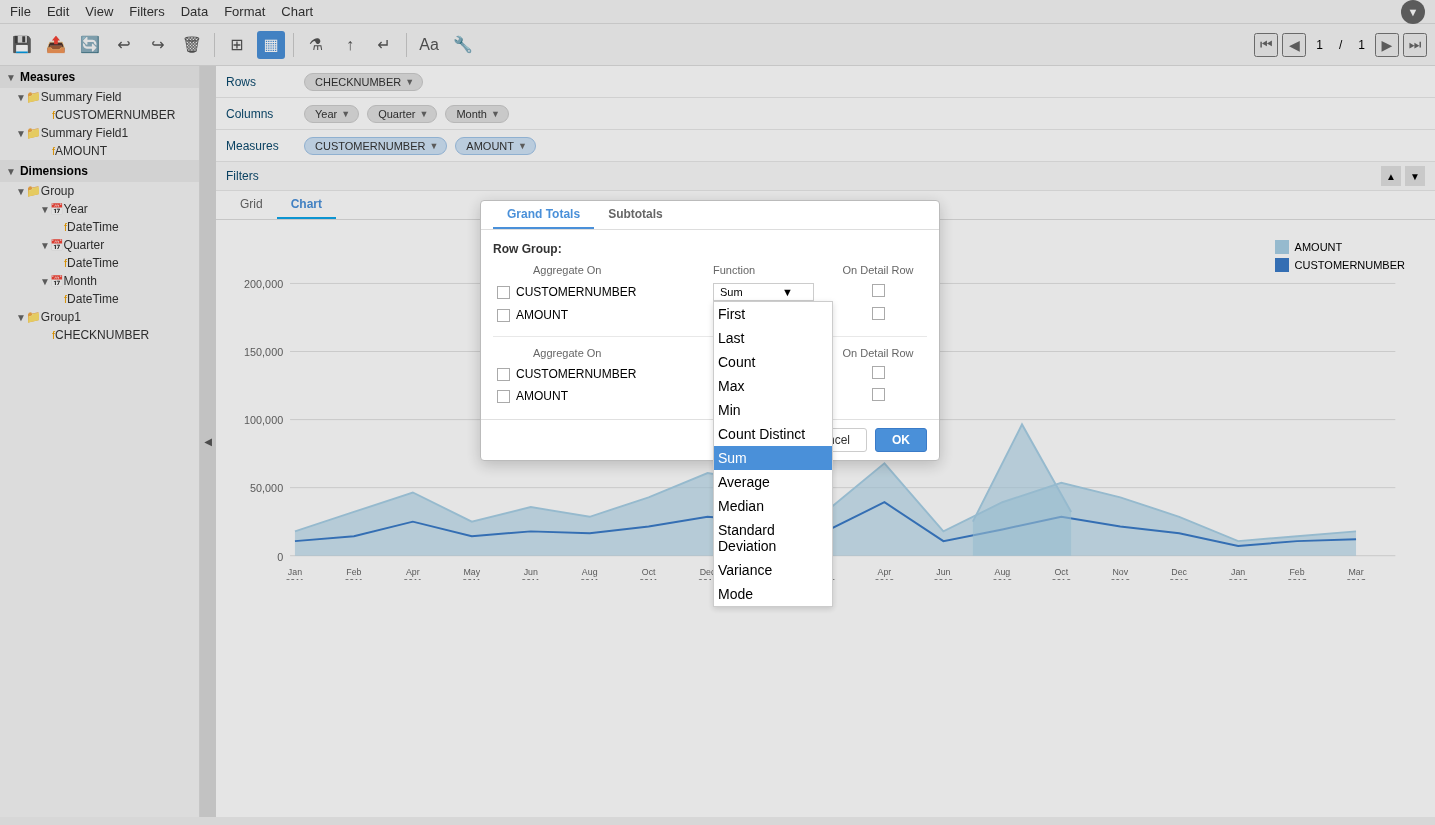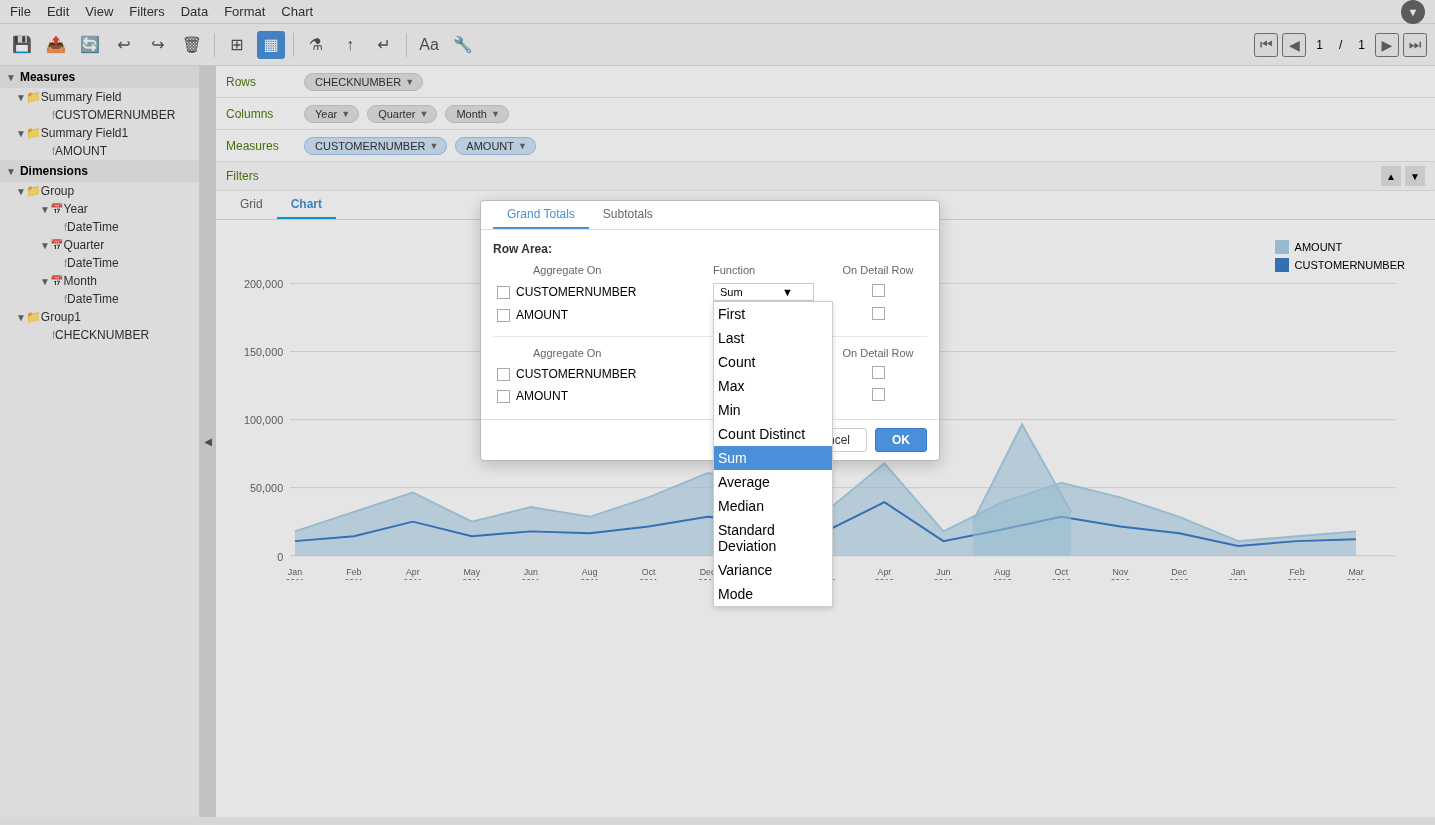--- a/index.html
+++ b/index.html
@@ -31,21 +31,21 @@
     .collapse-arrow { font-size: 10px; color: #666; }
     .icon-field { color: #f0a000; font-size: 11px; }
     .icon-folder { color: #888; font-size: 12px; }
     .icon-cal { color: #4a90d9; font-size: 11px; }
 
     
     .content { flex: 1; display: flex; flex-direction: column; background: white; overflow: hidden; }
 
     
     .field-area { display: flex; align-items: center; border-bottom: 1px solid #e8e8e8; padding: 4px 10px; min-height: 32px; gap: 8px; background: white; }
-    .field-label { color: #4d7c0f; font-size: 12px; min-width: 70px; }
+    .field-label { color: #0c4a6e; font-size: 12px; min-width: 70px; }
     .field-pill { display: inline-flex; align-items: center; background: #e0e0e0; border-radius: 12px; padding: 2px 8px 2px 10px; font-size: 11px; color: #333; gap: 4px; cursor: pointer; border: 1px solid #ccc; }
     .field-pill .dropdown-arrow { font-size: 9px; color: #666; }
     .field-pill-blue { background: #d0e4f7; border-color: #a0c4e8; }
 
     
     .filters-area { border-bottom: 1px solid #e8e8e8; padding: 4px 10px; min-height: 28px; background: #fafafa; display: flex; align-items: center; gap: 8px; }
     .expand-btn { margin-left: auto; width: 20px; height: 20px; display: flex; align-items: center; justify-content: center; background: #e0e0e0; cursor: pointer; font-size: 10px; }
 
     
     .tabs { display: flex; border-bottom: 1px solid #ddd; background: white; padding: 0 10px; }
@@ -68,21 +68,21 @@
     .overlay { position: fixed; top: 0; left: 0; right: 0; bottom: 0; background: rgba(0,0,0,0.1); z-index: 100; display: flex; align-items: center; justify-content: center; }
 
     
     .dialog { background: white; border: 1px solid #bbb; border-radius: 4px; box-shadow: 0 4px 16px rgba(0,0,0,0.2); width: 460px; z-index: 101; position: absolute; top: 200px; left: 480px; }
     .dialog-header { display: flex; align-items: center; justify-content: space-between; padding: 8px 12px; border-bottom: 1px solid #e0e0e0; background: #f5f5f5; border-radius: 4px 4px 0 0; }
     .dialog-title { font-size: 13px; font-weight: bold; color: #333; }
     .dialog-close { cursor: pointer; font-size: 16px; color: #666; border: none; background: transparent; }
 
     
     .dialog-tabs { display: flex; border-bottom: 1px solid #ddd; padding: 0 12px; }
-    .dialog-tab { padding: 6px 14px; cursor: pointer; font-size: 12px; color: #666; border-bottom: 2px solid transparent; }
+    .dialog-tab { padding: 6px 14px; cursor: pointer; font-size: 12px; color: #666; border-bottom: 2px solid transparent; font-weight: bold; }
     .dialog-tab.active { color: #4a90d9; border-bottom: 2px solid #4a90d9; }
 
     
     .dialog-body { padding: 12px; }
     .section-label { font-size: 12px; font-weight: bold; color: #333; margin-bottom: 8px; }
     .table-header { display: flex; gap: 0; font-size: 11px; color: #666; margin-bottom: 4px; padding: 0 4px; margin-left: 36px; }
     .col-aggregate { flex: 1; }
     .col-function { width: 120px; }
     .col-detail { width: 90px; text-align: center; }
     .table-row { display: flex; align-items: center; gap: 0; padding: 3px 4px; }
@@ -376,21 +376,21 @@
 </div>
 
 <div class="overlay">
   <div class="dialog">
     <div class="dialog-tabs">
       <div class="dialog-tab active">Grand Totals</div>
       <div class="dialog-tab">Subtotals</div>
     </div>
     <div class="dialog-body">
 
-      <div class="section-label">Row Area:</div>
+      <div class="section-label">Row Group:</div>
       <div class="table-header">
         <div class="col-aggregate">Aggregate On</div>
         <div class="col-function">Function</div>
         <div class="col-detail">On Detail Row</div>
       </div>
 
       <div class="table-row">
         <div class="col-aggregate">
           <div class="cb"></div>
           <span>CUSTOMERNUMBER</span>

